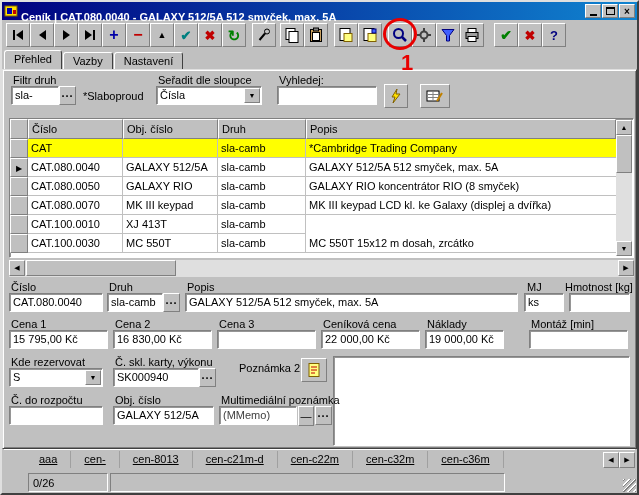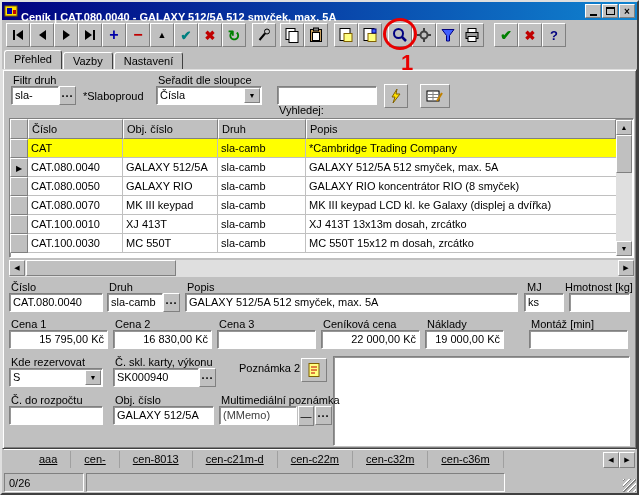--- a/index.html
+++ b/index.html
@@ -44,21 +44,21 @@
   
   .tabsrow { position:absolute; left:2px; top:48px; right:2px; height:19px; display:flex; align-items:flex-end; }
   .tab { height:17px; padding:2px 9px 0; margin-right:1px;
     border:1px solid; border-color:#fff #404040 #c0c0c0 #fff; border-bottom:none;
     border-radius:3px 3px 0 0; background:#c0c0c0; }
   .tab.active { height:19px; font-weight:normal; z-index:5; position:relative; }
   
   .page { position:absolute; left:0; top:67px; width:635px; height:380px; }
   .lbl { position:absolute; white-space:nowrap; }
   .fld { position:absolute; height:19px; padding:2px 3px 0; white-space:nowrap; overflow:hidden; }
-  .fld.num { text-align:right; }
+  .fld.num { text-align:left; }
   .ell { position:absolute; width:17px; height:19px; display:flex; align-items:center; justify-content:center;
     font-weight:bold; letter-spacing:1px; padding-bottom:6px; }
   .ddbtn { position:absolute; right:1px; top:1px; width:16px; height:15px; display:flex; align-items:center; justify-content:center; font-size:7px; }
   .smallbtn { position:absolute; height:20px; display:flex; align-items:center; justify-content:center; }
   
   .grid { position:absolute; left:6px; top:48px; width:625px; height:140px; background:#fff; padding-right:17px; overflow:hidden; }
   .ghrow { display:flex; height:20px; }
   .ghead { height:20px; padding:3px 3px 0; overflow:hidden; white-space:nowrap; }
   .ghead.ind { width:18px; flex:0 0 auto; }
   .gheads { display:flex; flex:1; }
@@ -83,21 +83,21 @@
   .hthumb { width:150px; height:16px; margin-left:1px; }
   .hscroll .right { margin-left:auto; }
   .memo { position:absolute; left:330px; top:286px; width:297px; height:90px; }
   
   .bstrip { position:absolute; left:2px; top:447px; width:631px; height:20px; display:flex; align-items:center;
     border-top:1px solid #fff; padding-left:22px; }
   .btab { padding:2px 13px 3px; text-decoration:underline; border-right:1px solid #a0a0a0; white-space:nowrap; }
   .bspin { margin-left:auto; display:flex; }
   .bspin .sbtn { height:16px; }
   
-  .statusbar { position:absolute; left:0px; top:468px; width:517px; height:23px; padding-top:3px; display:flex; gap:2px; }
+  .statusbar { position:absolute; left:0px; top:468px; width:517px; height:23px; padding-top:3px; display:flex; gap:2px;padding-left:24px; }
   .spanel { border:1px solid; border-color:#808080 #fff #fff #808080; height:19px; padding:3px 4px 0; }
   .spanel.first { width:80px; margin-left:2px; }
   .spanel.rest { flex:1; margin-right:14px; }
   .grip { position:absolute; right:1px; bottom:1px; width:13px; height:13px;
     background:repeating-linear-gradient(135deg,#fff 0 1px,#808080 1px 2px,#c0c0c0 2px 4px); }
   svg { display:block; }
 </style>
 </head>
 <body>
 
@@ -252,21 +252,21 @@
     <div class="fld sunken" style="left:8px;top:16px;width:48px;">sla-</div>
     <div class="ell raised" style="left:56px;top:16px;">...</div>
     <div class="lbl" style="left:80px;top:20px;">*Slaboproud</div>
 
     <div class="lbl" style="left:155px;top:4px;">Seřadit dle sloupce</div>
     <div class="fld sunken" style="left:153px;top:16px;width:106px;">
       <span>Čísla</span>
       <span class="ddbtn raised">▼</span>
     </div>
 
-    <div class="lbl" style="left:276px;top:4px;margin-top:30px;">Vyhledej:</div>
+    <div class="lbl" style="left:276px;top:4px;">Vyhledej:</div>
     <div class="fld sunken" style="left:274px;top:16px;width:100px;"></div>
 
     <div class="tbtn raised" style="position:absolute;left:381px;top:14px;">
       <svg width="16" height="16">
         <polygon points="9,1 4,9 7,9 5,15 12,6 8,6" fill="#ffe000" stroke="#806000"></polygon>
       </svg>
     </div>
     <div class="tbtn raised" style="position:absolute;left:417px;top:14px;width:30px;">
       <svg width="18" height="16">
         <rect x="1" y="3" width="12" height="10" fill="#fff" stroke="#000"></rect>
@@ -316,21 +316,20 @@
           <div class="gcell w1">CAT.080.0070</div>
           <div class="gcell w1">MK III keypad</div>
           <div class="gcell w2">sla-camb</div>
           <div class="gcell w3">MK III keypad LCD kl. ke Galaxy (displej a dvířka)</div>
         </div>
           <div class="grow">
           <div class="gcell ind"></div>
           <div class="gcell w1">CAT.100.0010</div>
           <div class="gcell w1">XJ 413T</div>
           <div class="gcell w2">sla-camb</div>
-          <div class="gcell w3">XJ 413T 13x13m dosah, zrcátko</div>
         </div>
           <div class="grow">
           <div class="gcell ind"></div>
           <div class="gcell w1">CAT.100.0030</div>
           <div class="gcell w1">MC 550T</div>
           <div class="gcell w2">sla-camb</div>
           <div class="gcell w3">MC 550T 15x12 m dosah, zrcátko</div>
         </div>
         </div>
       <div class="vscroll">

